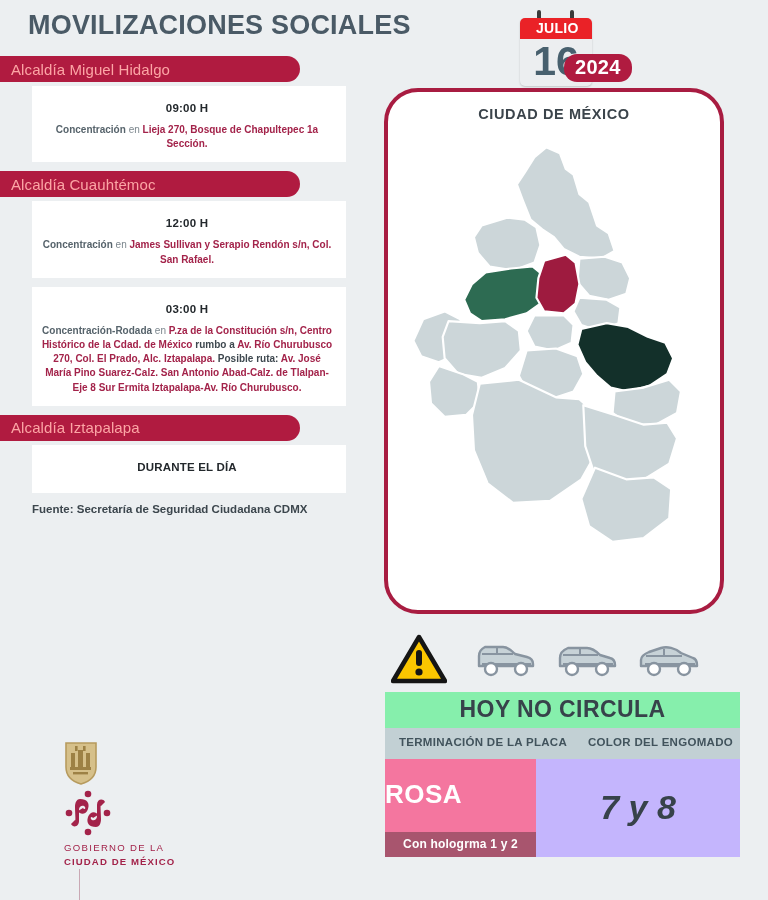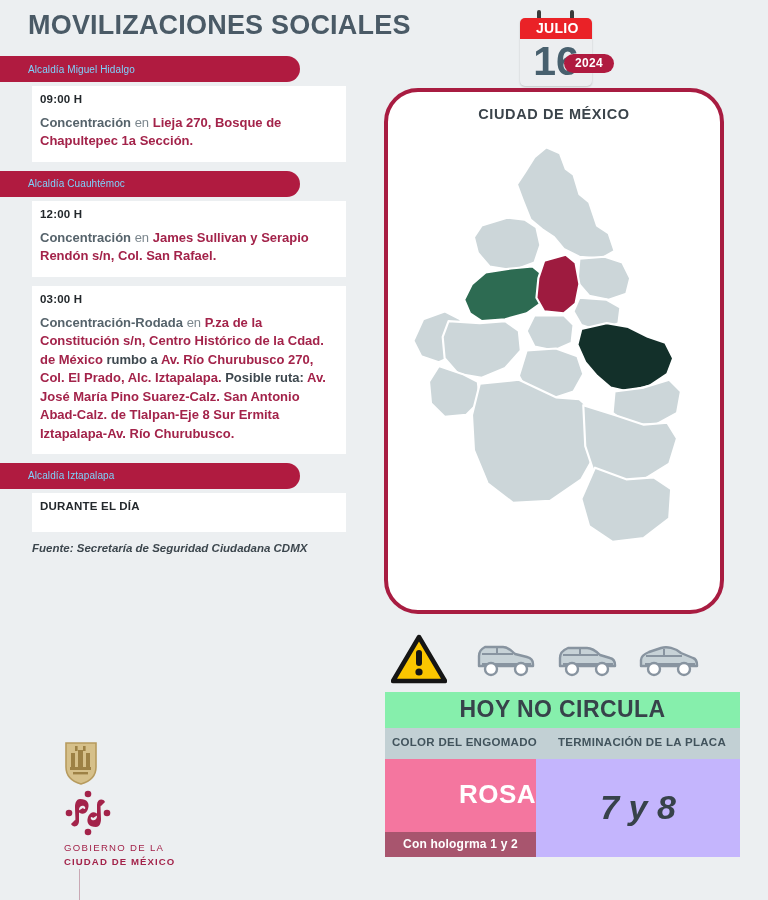--- a/index.html
+++ b/index.html
@@ -40,41 +40,42 @@
     height: 26px;
     width: 300px;
     background: #b01b40;
     border-top-right-radius: 13px;
     border-bottom-right-radius: 13px;
     display: flex;
     align-items: center;
     margin-bottom: 4px;
   }
   .alcaldia-pill .pill-label {
-    color: #7dd3fc;
-    font-size: 10px;
-    padding-left: 28px;
+    color: #fca5a5;
+    font-size: 15px;
+    padding-left: 11px;
     letter-spacing: 0.1px;
     white-space: nowrap;
   }
 
   .event-card {
     background: #ffffff;
     margin: 0 20px 9px 32px;
-    padding: 7px 12px 11px 8px;
+    padding: 16px 12px 11px 8px;
+    text-align: center;
   }
   .event-time {
     font-size: 11.5px;
     font-weight: bold;
     color: #23282c;
     letter-spacing: 0.2px;
     margin-bottom: 9px;
   }
   .event-text {
-    font-size: 13px;
+    font-size: 10px;
     line-height: 1.42;
     color: #56636b;
     font-weight: bold;
   }
   .event-text .plain {
     color: #56636b;
     font-weight: bold;
   }
   .event-text .en {
     color: #7b868d;
@@ -87,21 +88,20 @@
   .event-text .dark {
     color: #3e484f;
     font-weight: bold;
   }
 
   .fuente {
     font-size: 11.5px;
     font-weight: bold;
     color: #3c464d;
     margin: 10px 0 0 32px;
-    font-style: italic;
   }
 
   
   .calendar {
     position: absolute;
     left: 520px;
     top: 10px;
     width: 72px;
   }
   .cal-rings {
@@ -141,21 +141,21 @@
     text-align: center;
     line-height: 1.08;
     padding-bottom: 3px;
   }
   .cal-year {
     position: absolute;
     left: 44px;
     top: 44px;
     background: #b01b40;
     color: #ffffff;
-    font-size: 12px;
+    font-size: 20px;
     font-weight: bold;
     padding: 2px 11px 3px;
     border-radius: 13px;
     letter-spacing: 0.3px;
   }
 
   
   .map-card {
     position: absolute;
     left: 384px;
@@ -257,21 +257,21 @@
   .hnc-subhead .cell.left { width: 151px; }
   .hnc-subhead .cell.right { flex: 1; }
 
   .hnc-values { display: flex; }
   .hnc-color-col { width: 151px; }
   .hnc-color-main {
     background: #f4769f;
     color: #ffffff;
     font-size: 26px;
     font-weight: bold;
-    text-align: right;
+    text-align: left;
     padding: 20px 0 22px;
     letter-spacing: 0.5px;
   }
   .hnc-holo {
     background: #a8556e;
     color: #ffffff;
     font-size: 12px;
     font-weight: bold;
     text-align: center;
     padding: 5px 0 6px;
@@ -433,22 +433,22 @@
         <line x1="8" y1="24" x2="58" y2="24" stroke="#8894a0" stroke-width="2"></line>
         <circle cx="17" cy="29" r="6" fill="#ffffff" stroke="#8894a0" stroke-width="2.4"></circle>
         <circle cx="47" cy="29" r="6" fill="#ffffff" stroke="#8894a0" stroke-width="2.4"></circle>
       </svg>
     </span>
   </div>
 
   <div class="hnc-head">HOY NO CIRCULA</div>
 
   <div class="hnc-subhead">
+    <div class="cell right">TERMINACIÓN DE LA PLACA</div>
     <div class="cell left">COLOR DEL ENGOMADO</div>
-    <div class="cell right">TERMINACIÓN DE LA PLACA</div>
   </div>
 
   <div class="hnc-values">
     <div class="hnc-color-col">
       <div class="hnc-color-main">ROSA</div>
       <div class="hnc-holo">Con hologrma 1 y 2</div>
     </div>
     <div class="hnc-plate">7 y 8</div>
   </div>
 </div>

